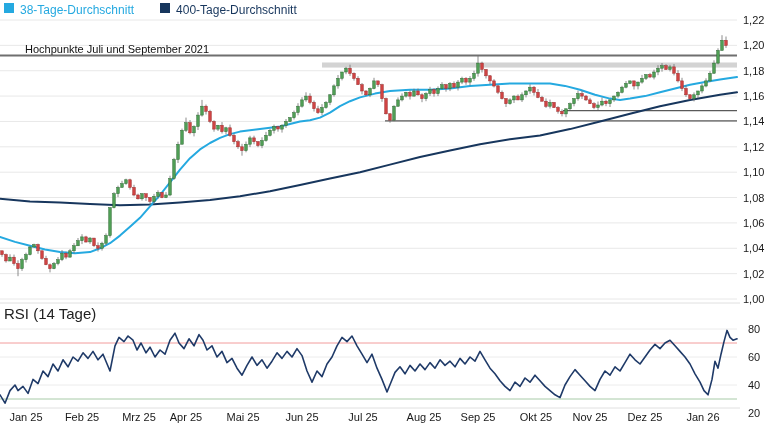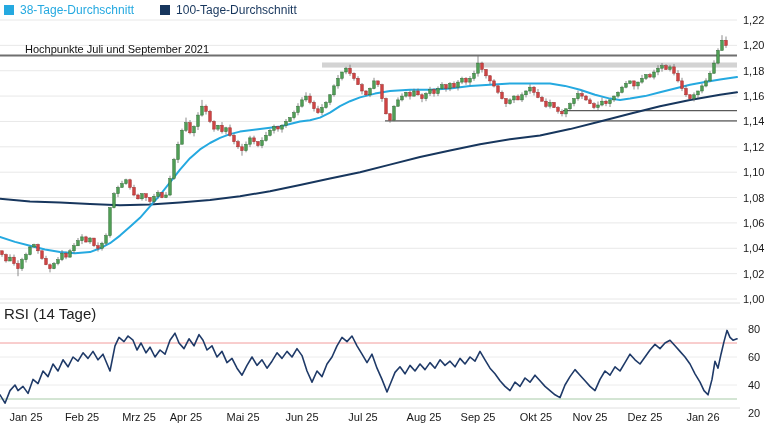--- a/index.html
+++ b/index.html
@@ -1,38 +1,38 @@
 <!DOCTYPE html>
 <html><head>
 <meta charset="utf-8">
 <style>
   html,body{margin:0;padding:0;background:#fff;}
   #stage{position:relative;width:765px;height:430px;background:#fff;overflow:hidden;
          font-family:"Liberation Sans", sans-serif;}
   #chart-svg{position:absolute;left:0;top:0;}
   .legend{position:absolute;left:4px;top:3px;display:flex;align-items:center;gap:8px;
           font-size:12px;z-index:5;background:transparent;}
-  .legend-item{display:flex;align-items:center;gap:6px;margin-right:18px;cursor:default;}
+  .legend-item{display:flex;gap:6px;margin-right:18px;cursor:default;}
   .chip{width:10px;height:10px;display:inline-block;}
   .axis-text{font-size:11px;fill:#1a1a1a;}
   .note-text{font-size:11px;fill:#111;}
   .rsi-title{position:absolute;left:4px;top:305px;font-size:15px;color:#222;z-index:5;}
 </style>
 </head>
 <body>
 
 <div id="stage">
   <div class="legend">
     <div class="legend-item">
       <span class="chip" id="chip0" style="background: rgb(37, 169, 224);"></span>
       <span id="lbl0" style="color: rgb(37, 169, 224);">38-Tage-Durchschnitt</span>
     </div>
     <div class="legend-item">
       <span class="chip" id="chip1" style="background: rgb(23, 54, 93);"></span>
-      <span id="lbl1" style="color: rgb(23, 54, 93);">100-Tage-Durchschnitt</span>
+      <span id="lbl1" style="color: rgb(23, 54, 93);">400-Tage-Durchschnitt</span>
     </div>
   </div>
 
   <div class="rsi-title">RSI (14 Tage)</div>
 
   <svg id="chart-svg" width="765" height="430" viewBox="0 0 765 430">
       <line x1="0" y1="20" x2="737" y2="20" stroke="#e8e8e8" stroke-width="1"></line>
       <text x="743" y="24" class="axis-text">1,22</text>
       <line x1="0" y1="45.36363636363639" x2="737" y2="45.36363636363639" stroke="#e8e8e8" stroke-width="1"></line>
       <text x="743" y="49.36363636363639" class="axis-text">1,20</text>

